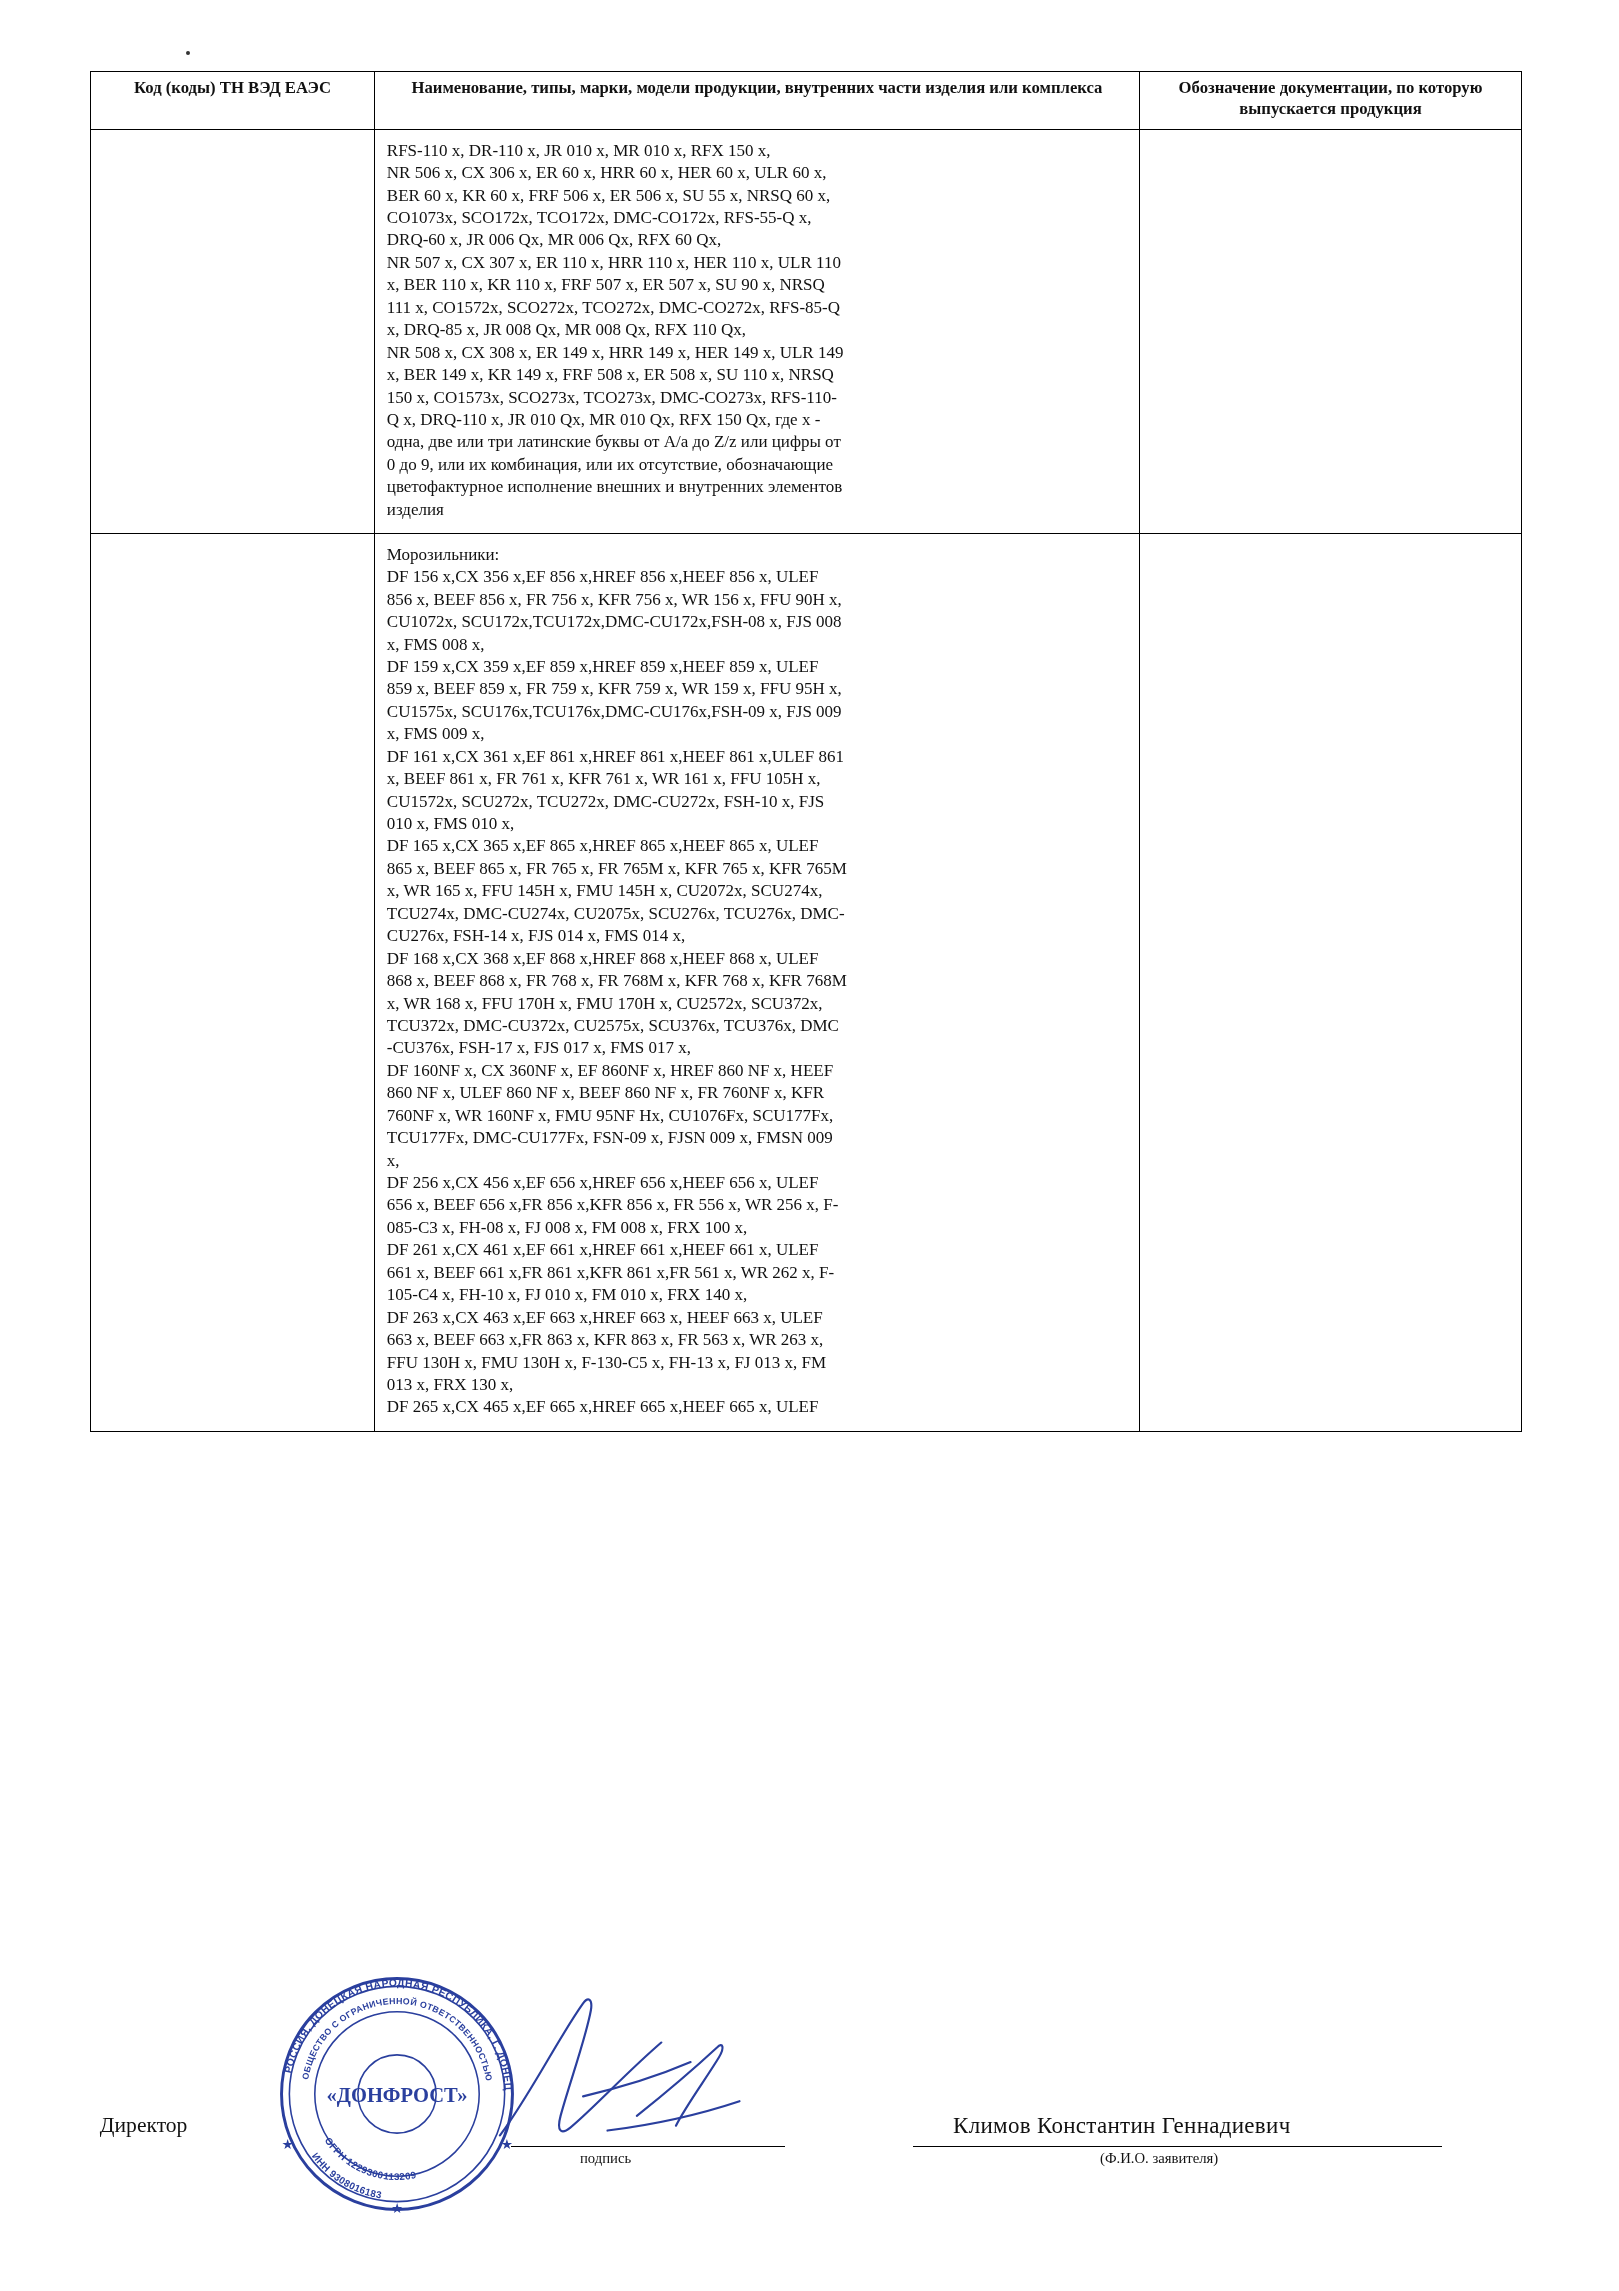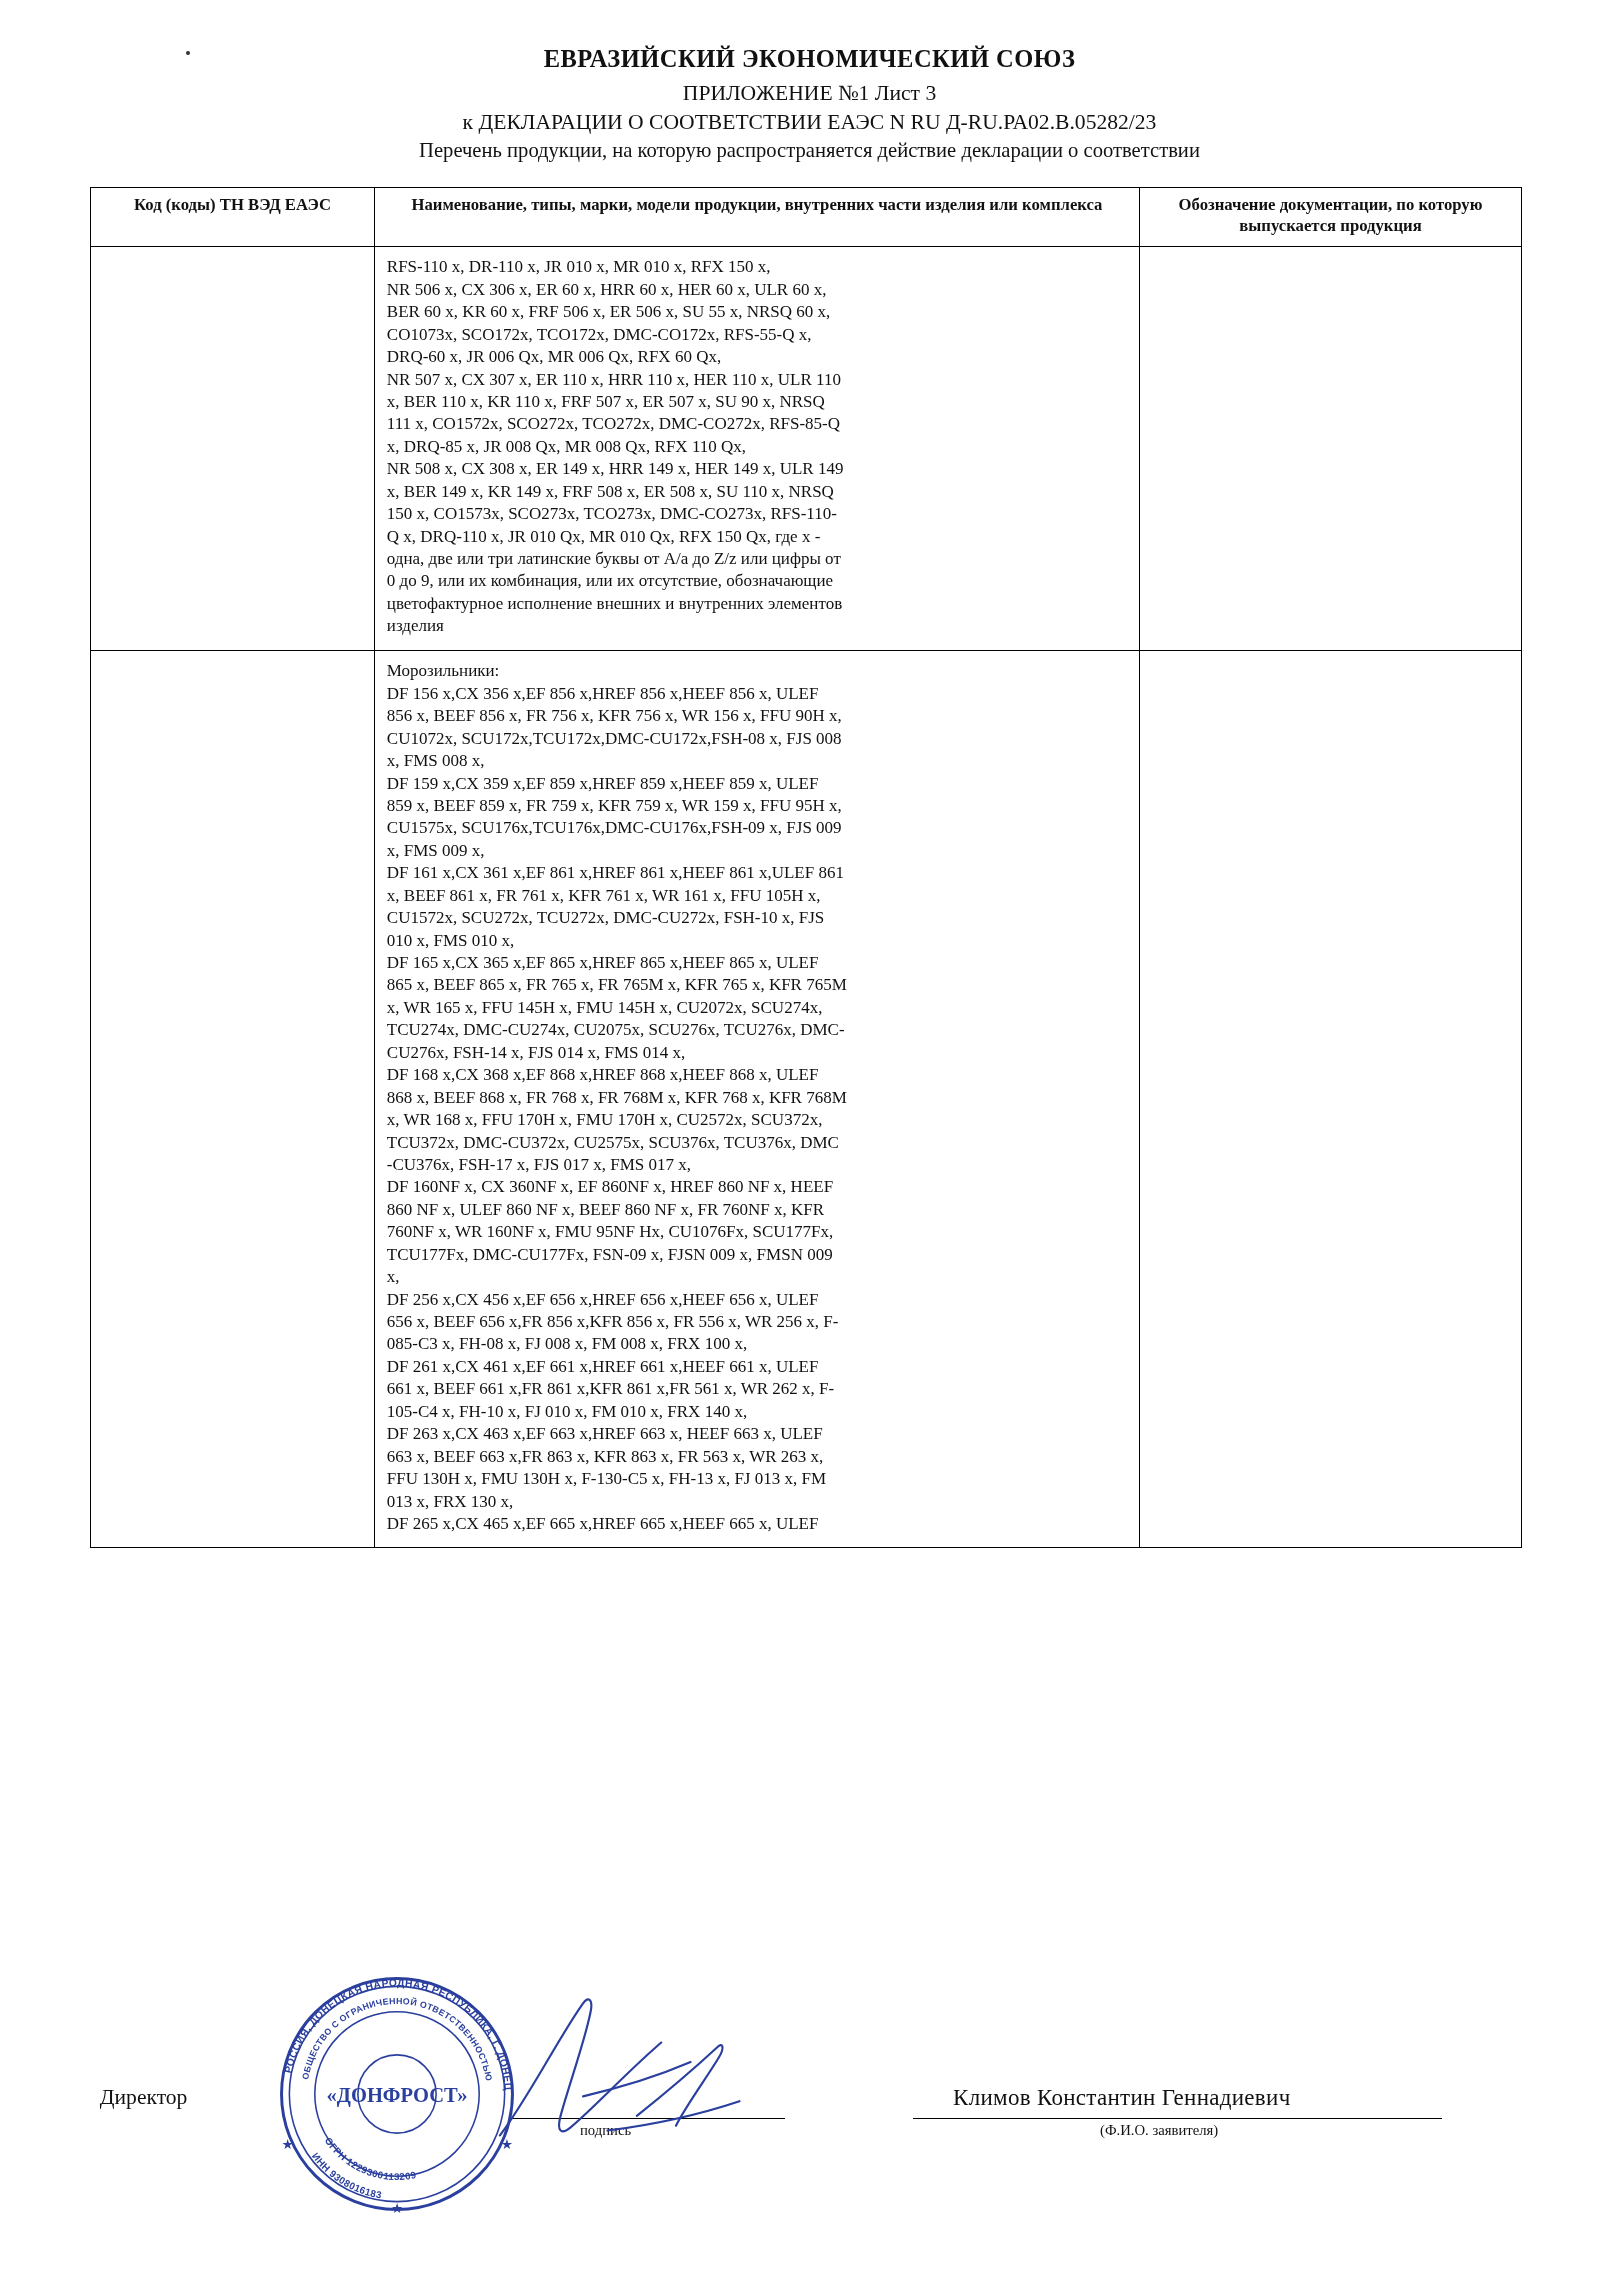--- a/index.html
+++ b/index.html
@@ -77,20 +77,21 @@
   .footer {
     position: absolute;
     left: 90px;
     right: 90px;
     bottom: 127px;
     height: 88px;
   }
   .footer-row {
     position: relative;
     height: 43px;
+    margin-top: 28px;
   }
   .f-director {
     position: absolute;
     left: 9.8px;
     top: 7.8px;
     font-size: 21.6px;
   }
   .f-sign-line {
     position: absolute;
     left: 421px;
@@ -152,26 +153,20 @@
     border-radius: 50%;
   }
 </style>
 </head>
 <body>
 
 <div class="page">
 
   <div class="dot-mark"></div>
 
-  <div class="header">
-    <div class="doc-title">ЕВРАЗИЙСКИЙ ЭКОНОМИЧЕСКИЙ СОЮЗ</div>
-    <div class="doc-sub1">ПРИЛОЖЕНИЕ №1 Лист 3</div>
-    <div class="doc-sub2">к ДЕКЛАРАЦИИ О СООТВЕТСТВИИ ЕАЭС N RU Д-RU.РА02.В.05282/23</div>
-    <div class="doc-sub3">Перечень продукции, на которую распространяется действие декларации о соответствии</div>
-  </div>
 
   <table class="main">
     <colgroup>
       <col class="col1">
       <col class="col2">
       <col class="col3">
     </colgroup>
     <thead>
       <tr>
         <th>Код (коды) ТН ВЭД ЕАЭС</th>

